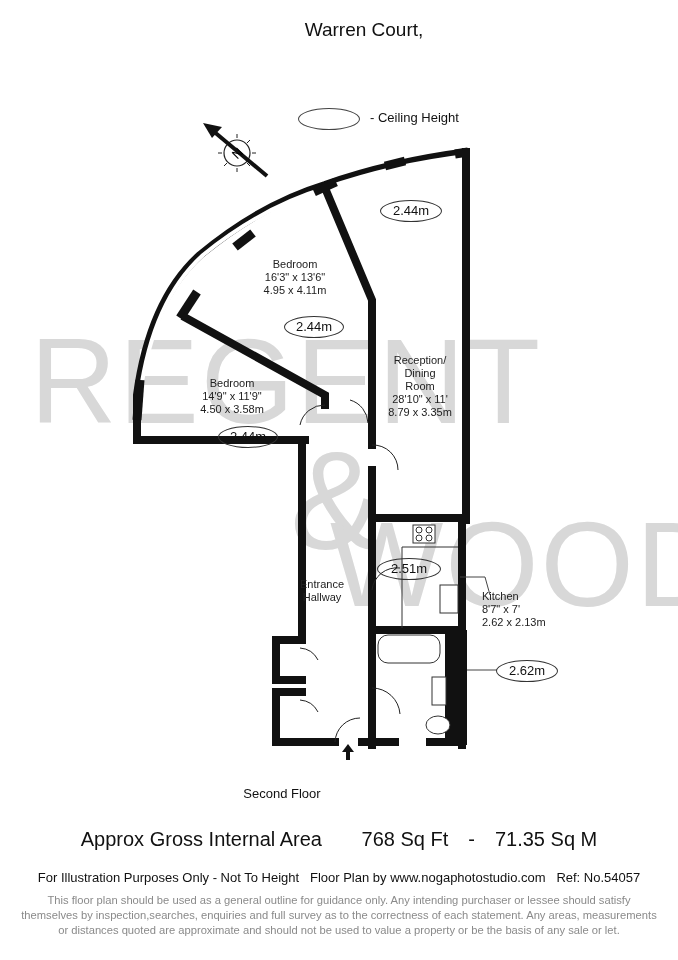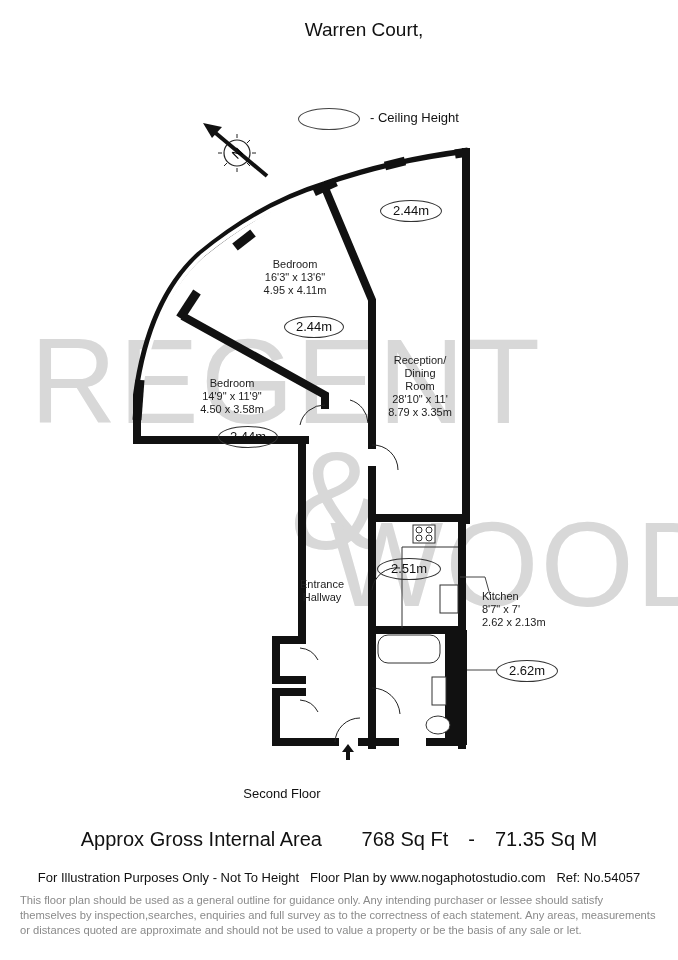--- a/index.html
+++ b/index.html
@@ -10,21 +10,21 @@
   .legend-oval { left:298px; top:108px; width:60px; height:20px; border:1px solid #444; border-radius:50%; }
   .legend-label { left:370px; top:110px; font-size:13px; }
   .watermark { font-size:120px; color:#d8d8d8; letter-spacing:2px; font-weight:400; white-space:nowrap; }
   svg.plan { position:absolute; left:0; top:0; }
   .room-text { text-align:center; font-size:11px; line-height:13px; color:#222; }
   .oval { border:1px solid #333; border-radius:50%; text-align:center; font-size:13px; line-height:20px; background:transparent; }
   .floor-label { left:0; width:564px; top:786px; text-align:center; font-size:13px; }
   .area { left:0; width:678px; top:828px; text-align:center; font-size:20px; }
   .area span { margin:16px 10px; }
   .illus { left:0; width:678px; top:870px; text-align:center; font-size:13px; }
-  .disclaimer { left:20px; width:638px; top:893px; text-align:left; font-size:11.2px; line-height:15px; color:#8a8a8a; }
+  .disclaimer { left:20px; width:638px; top:893px; text-align:center; font-size:11.2px; line-height:15px; color:#8a8a8a; }
 </style>
 </head>
 <body>
 
 <div class="abs title">
   <div>Warren Court,</div>
 </div>
 
 <div class="abs legend-oval"></div>
 <div class="abs legend-label">- Ceiling Height</div>

